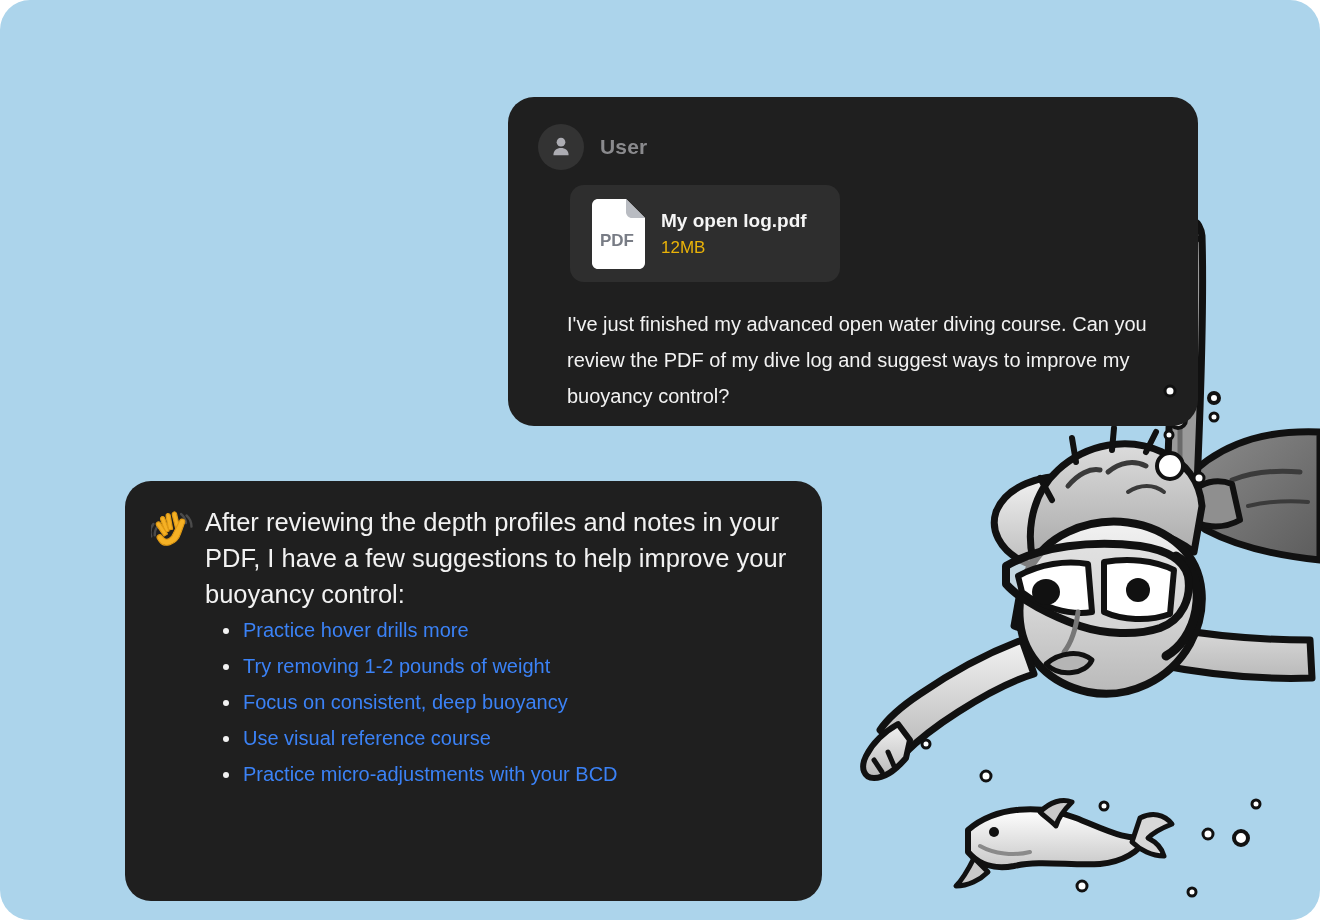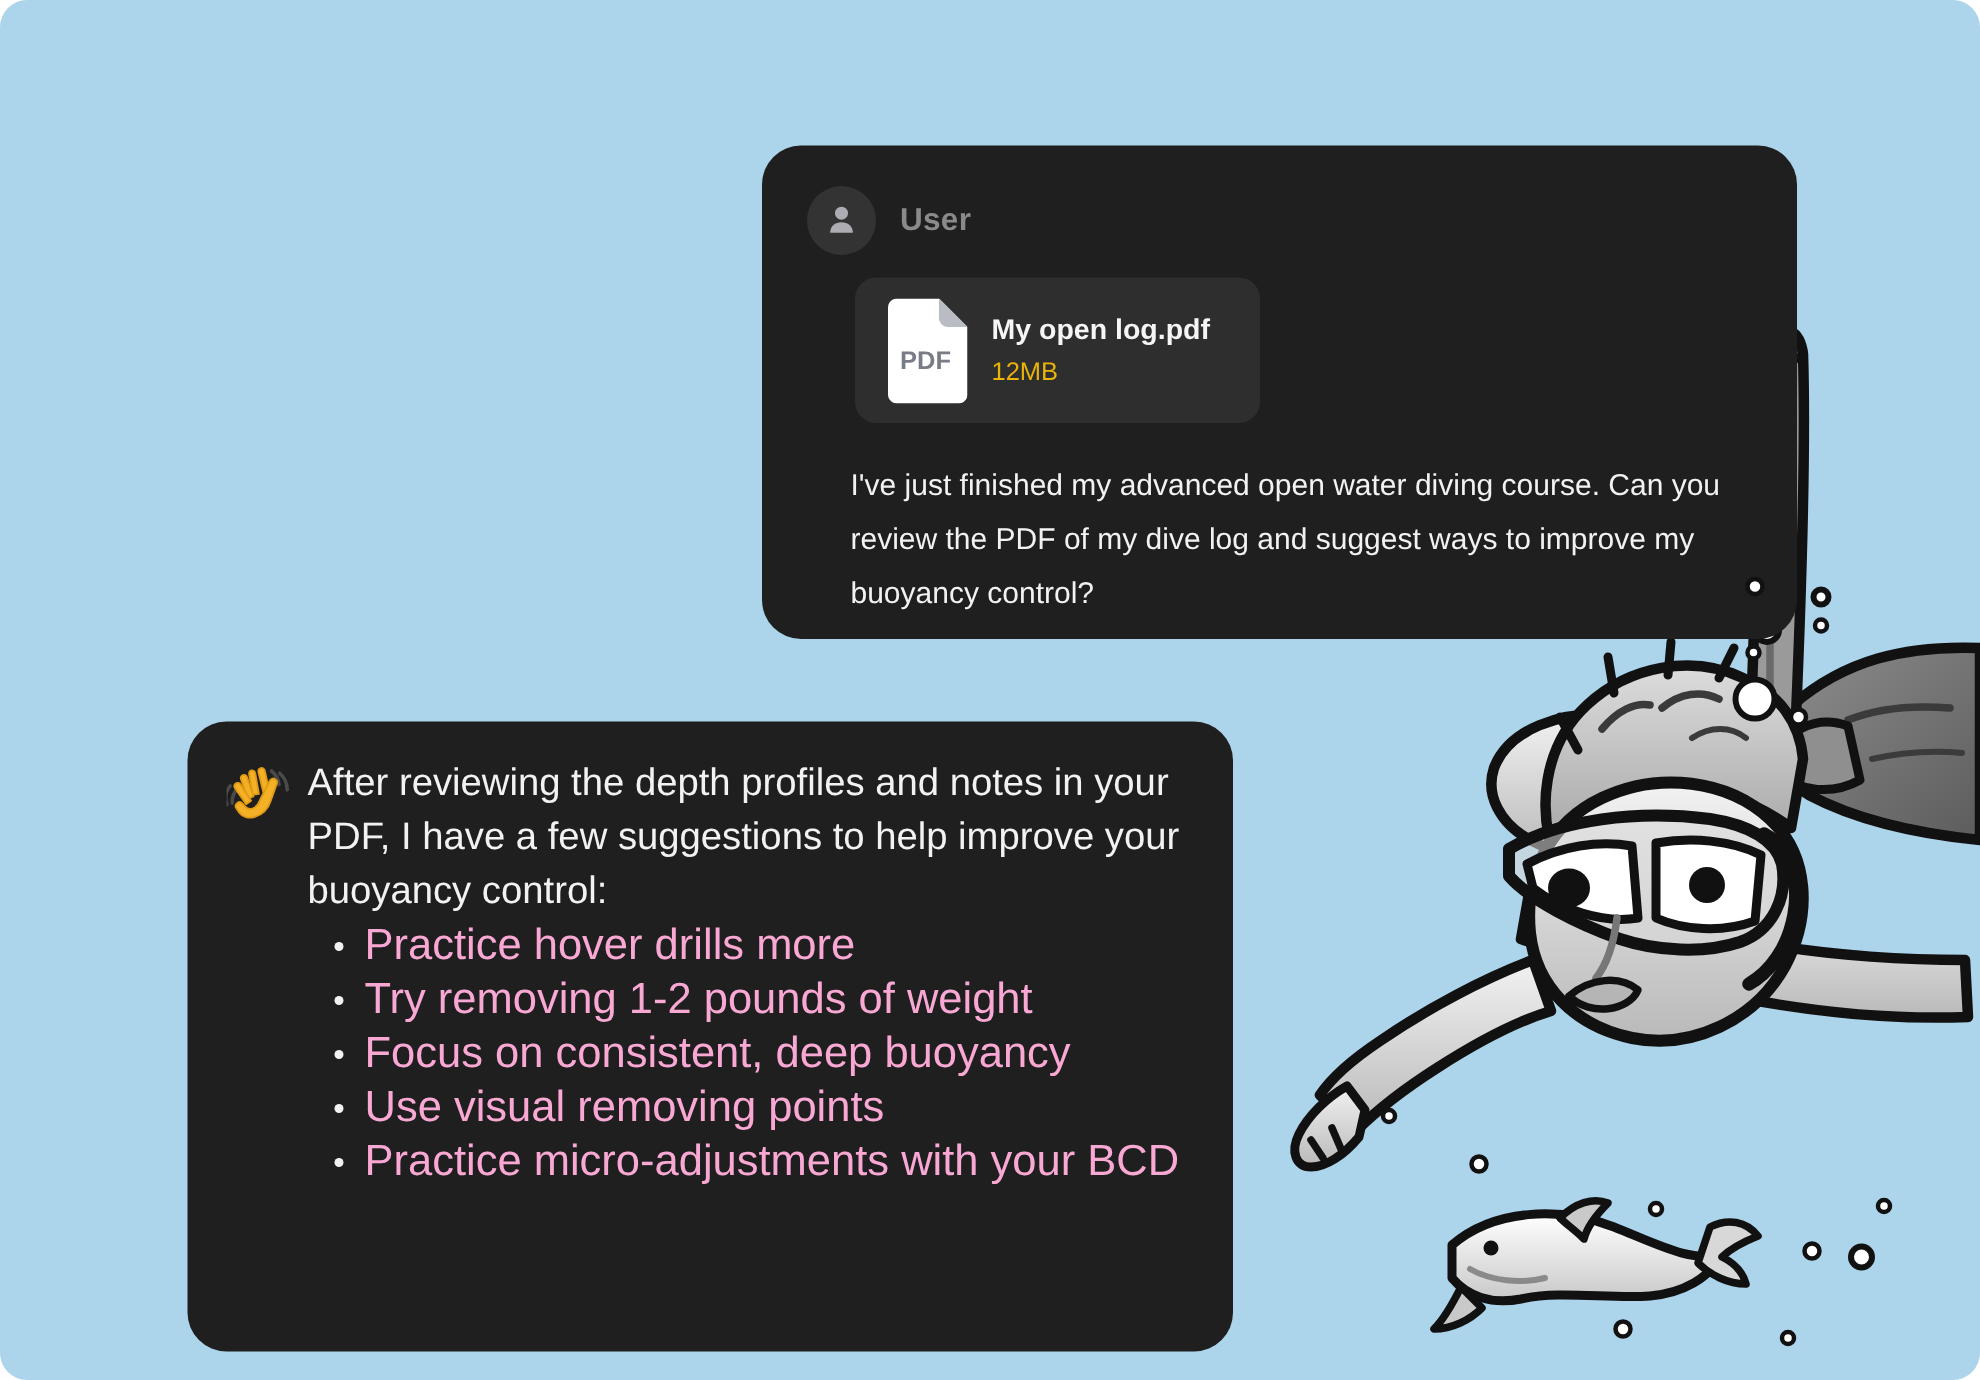--- a/index.html
+++ b/index.html
@@ -12,21 +12,21 @@
     height: 920px;
     overflow: hidden;
     font-family: "Liberation Sans", sans-serif;
   }
 
   #page {
     position: relative;
     width: 1320px;
     height: 920px;
     background: #ACD4EB;
-    border-radius: 18px;
+    border-radius: 30px;
     overflow: hidden;
   }
 
   
   #illustration {
     position: absolute;
     inset: 0;
     pointer-events: none;
   }
 
@@ -137,23 +137,23 @@
     line-height: 36px;
     color: #F2F2F2;
   }
   ul.suggestions {
     margin: 0;
     padding: 0 0 0 38px;
     list-style: none;
   }
   ul.suggestions li {
     position: relative;
-    font-size: 29px;
+    font-size: 20px;
     line-height: 36px;
-    color: #f9a8d4;
+    color: #3b82f6;
     white-space: nowrap;
   }
   ul.suggestions li::before {
     content: "";
     position: absolute;
     left: -20px;
     top: 16px;
     width: 6px;
     height: 6px;
     border-radius: 50%;
@@ -345,21 +345,21 @@
             </g>
           </svg>
         </span>
 
         <div class="assistant-body">
           <div class="assistant-intro">After reviewing the depth profiles and notes in your PDF, I have a few suggestions to help improve your buoyancy control:</div>
           <ul class="suggestions">
             <li>Practice hover drills more</li>
             <li>Try removing 1-2 pounds of weight</li>
             <li>Focus on consistent, deep buoyancy</li>
-            <li>Use visual removing points</li>
+            <li>Use visual reference course</li>
             <li>Practice micro-adjustments with your BCD</li>
           </ul>
         </div>
       </div>
     </div>
   </div>
 
   <svg id="bubbles-front" width="1320" height="920" viewBox="0 0 1320 920">
     <g fill="#ffffff" stroke="#111" stroke-width="3">
       <circle cx="1170" cy="391" r="5"></circle>

